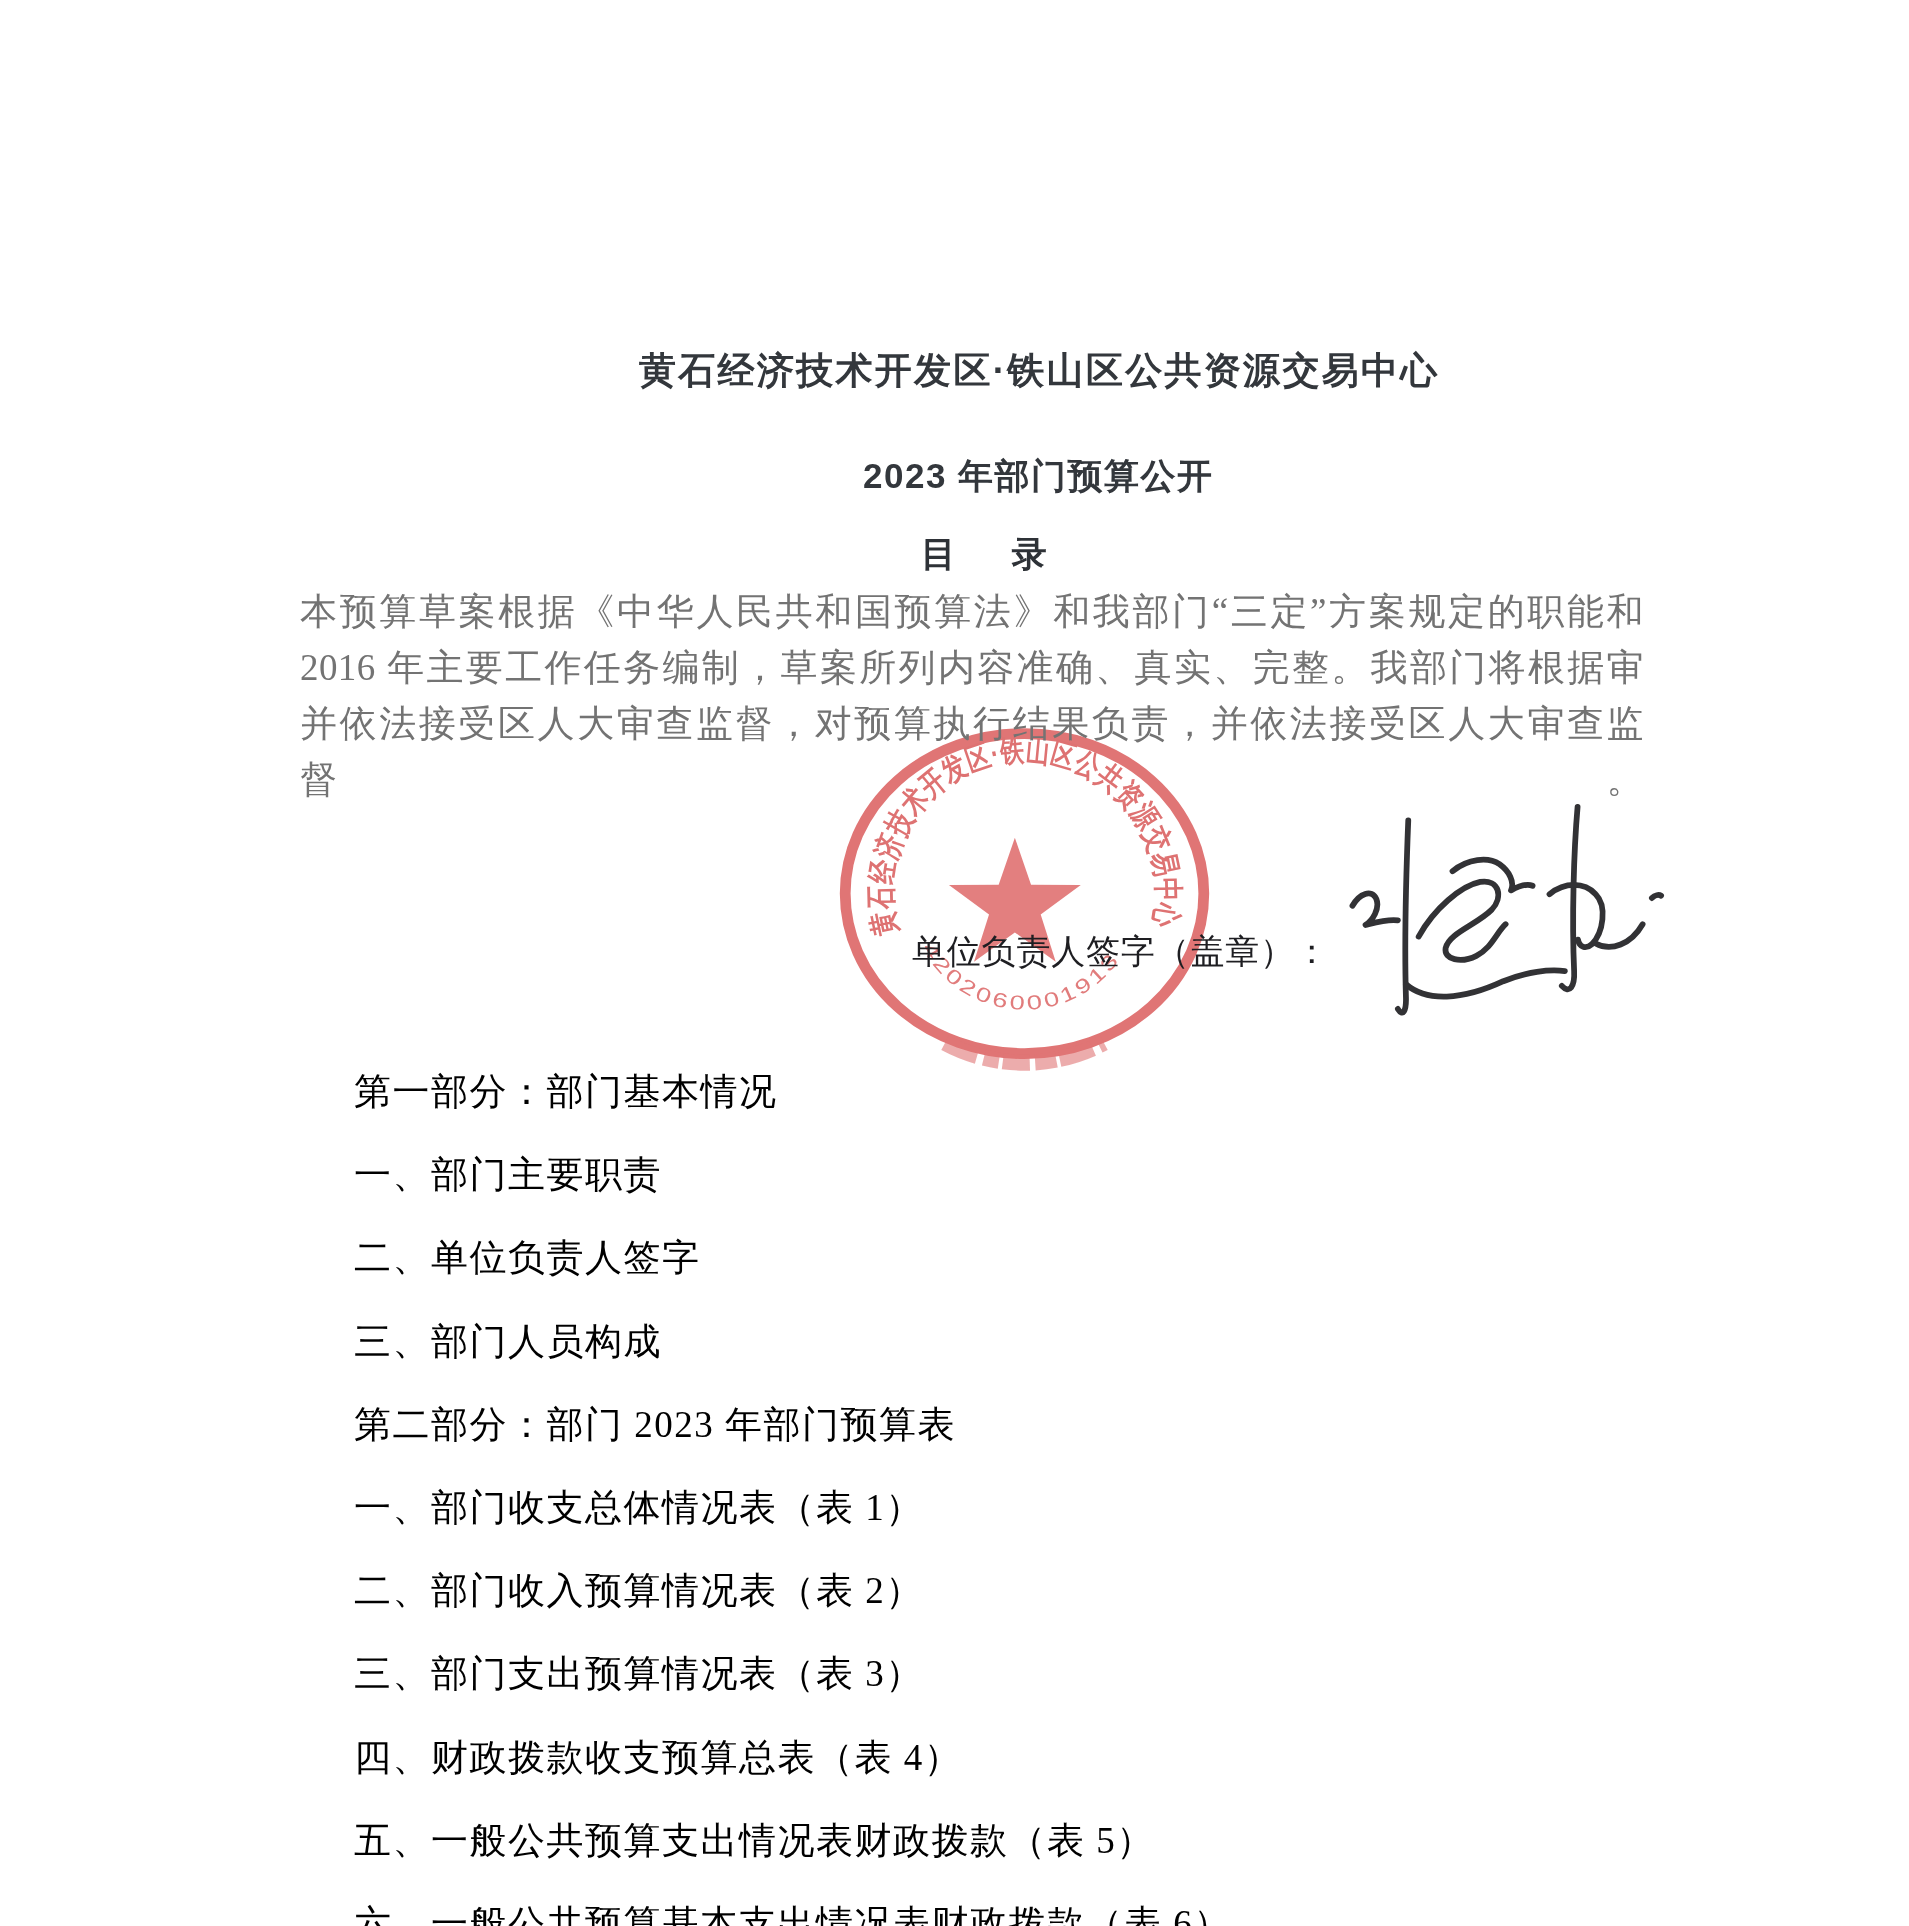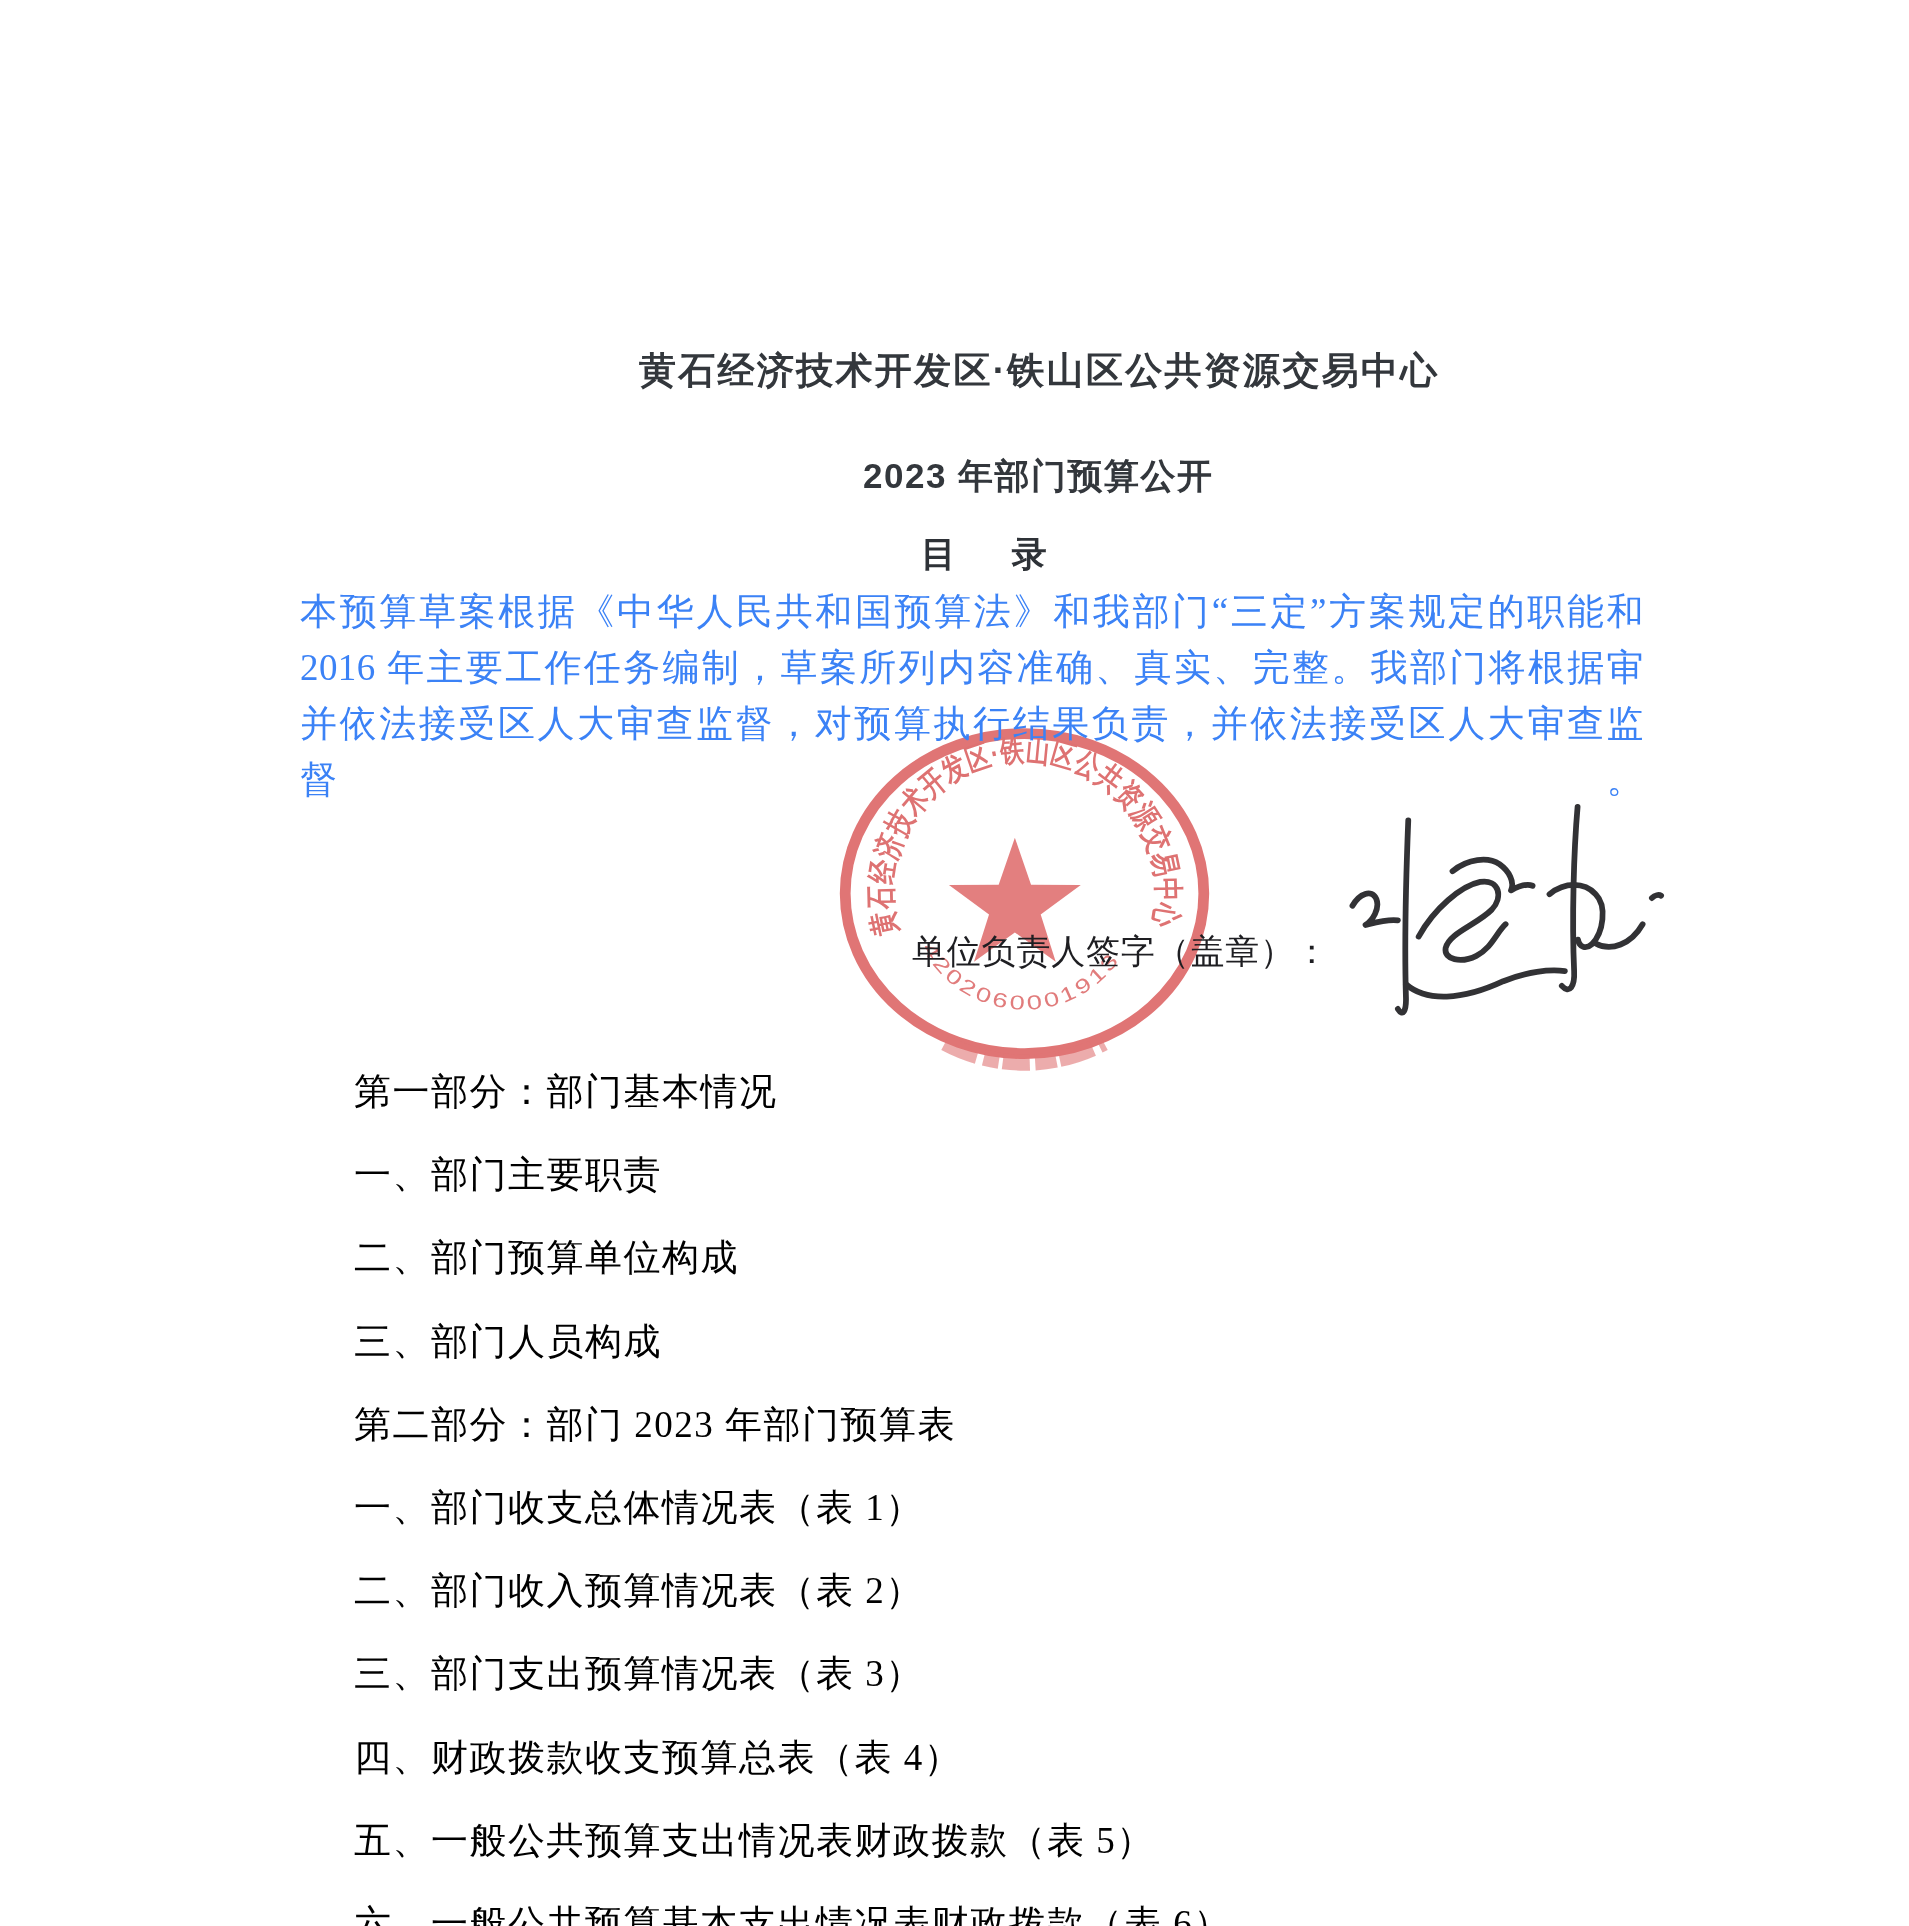--- a/index.html
+++ b/index.html
@@ -26,21 +26,21 @@
   .toc-heading {
     top: 532px; left: 921px;
     font-family: Liberation Sans, sans-serif;
     font-weight: 700; font-size: 35px; line-height: 44px;
     letter-spacing: 23px; color: #2e3237; z-index: 2;
   }
   .declaration { position: absolute; top: 584px; left: 300px; width: 1344px; z-index: 2; }
   .decl-line {
     width: 1344px; font-size: 37px; line-height: 56px;
     text-align: justify; text-align-last: justify;
-    color: #3b82f6; letter-spacing: 0.4px;
+    color: #737373; letter-spacing: 0.4px;
   }
   .signature-label {
     top: 884px; left: 912px;
     font-size: 34px; line-height: 42px;
     color: #1e1e22; z-index: 3; letter-spacing: 0.8px; margin-top: 47px;
   }
   .toc-item {
     position: absolute; left: 354px;
     font-size: 37px; line-height: 46px;
     letter-spacing: 1.5px; color: #000000; white-space: nowrap; z-index: 2;
@@ -96,21 +96,21 @@
     <path d="M4095 2095 C4085 2210 4080 2385 4086 2522 C4088 2562 4074 2582 4054 2560"></path>
     <path d="M4022 2322 C4062 2290 4112 2290 4142 2322 C4172 2352 4162 2422 4132 2452 C4116 2466 4100 2460 4096 2440"></path>
     <path d="M4142 2450 C4182 2472 4234 2452 4264 2400"></path>
     <path d="M4288 2332 C4296 2324 4306 2322 4312 2326"></path>
   </g>
 </svg>
 
 <div>
   <div class="toc-item" style="top:1069px">第一部分：部门基本情况</div>
   <div class="toc-item" style="top:1152px">一、部门主要职责</div>
-  <div class="toc-item" style="top:1235px">二、部门预算单位构成</div>
+  <div class="toc-item" style="top:1235px">二、单位负责人签字</div>
   <div class="toc-item" style="top:1319px">三、部门人员构成</div>
   <div class="toc-item" style="top:1402px">第二部分：部门 2023 年部门预算表</div>
   <div class="toc-item" style="top:1485px">一、部门收支总体情况表（表 1）</div>
   <div class="toc-item" style="top:1568px">二、部门收入预算情况表（表 2）</div>
   <div class="toc-item" style="top:1651px">三、部门支出预算情况表（表 3）</div>
   <div class="toc-item" style="top:1735px">四、财政拨款收支预算总表（表 4）</div>
   <div class="toc-item" style="top:1818px">五、一般公共预算支出情况表财政拨款（表 5）</div>
   <div class="toc-item" style="top:1901px">六、一般公共预算基本支出情况表财政拨款（表 6）</div>
 
 </div>

